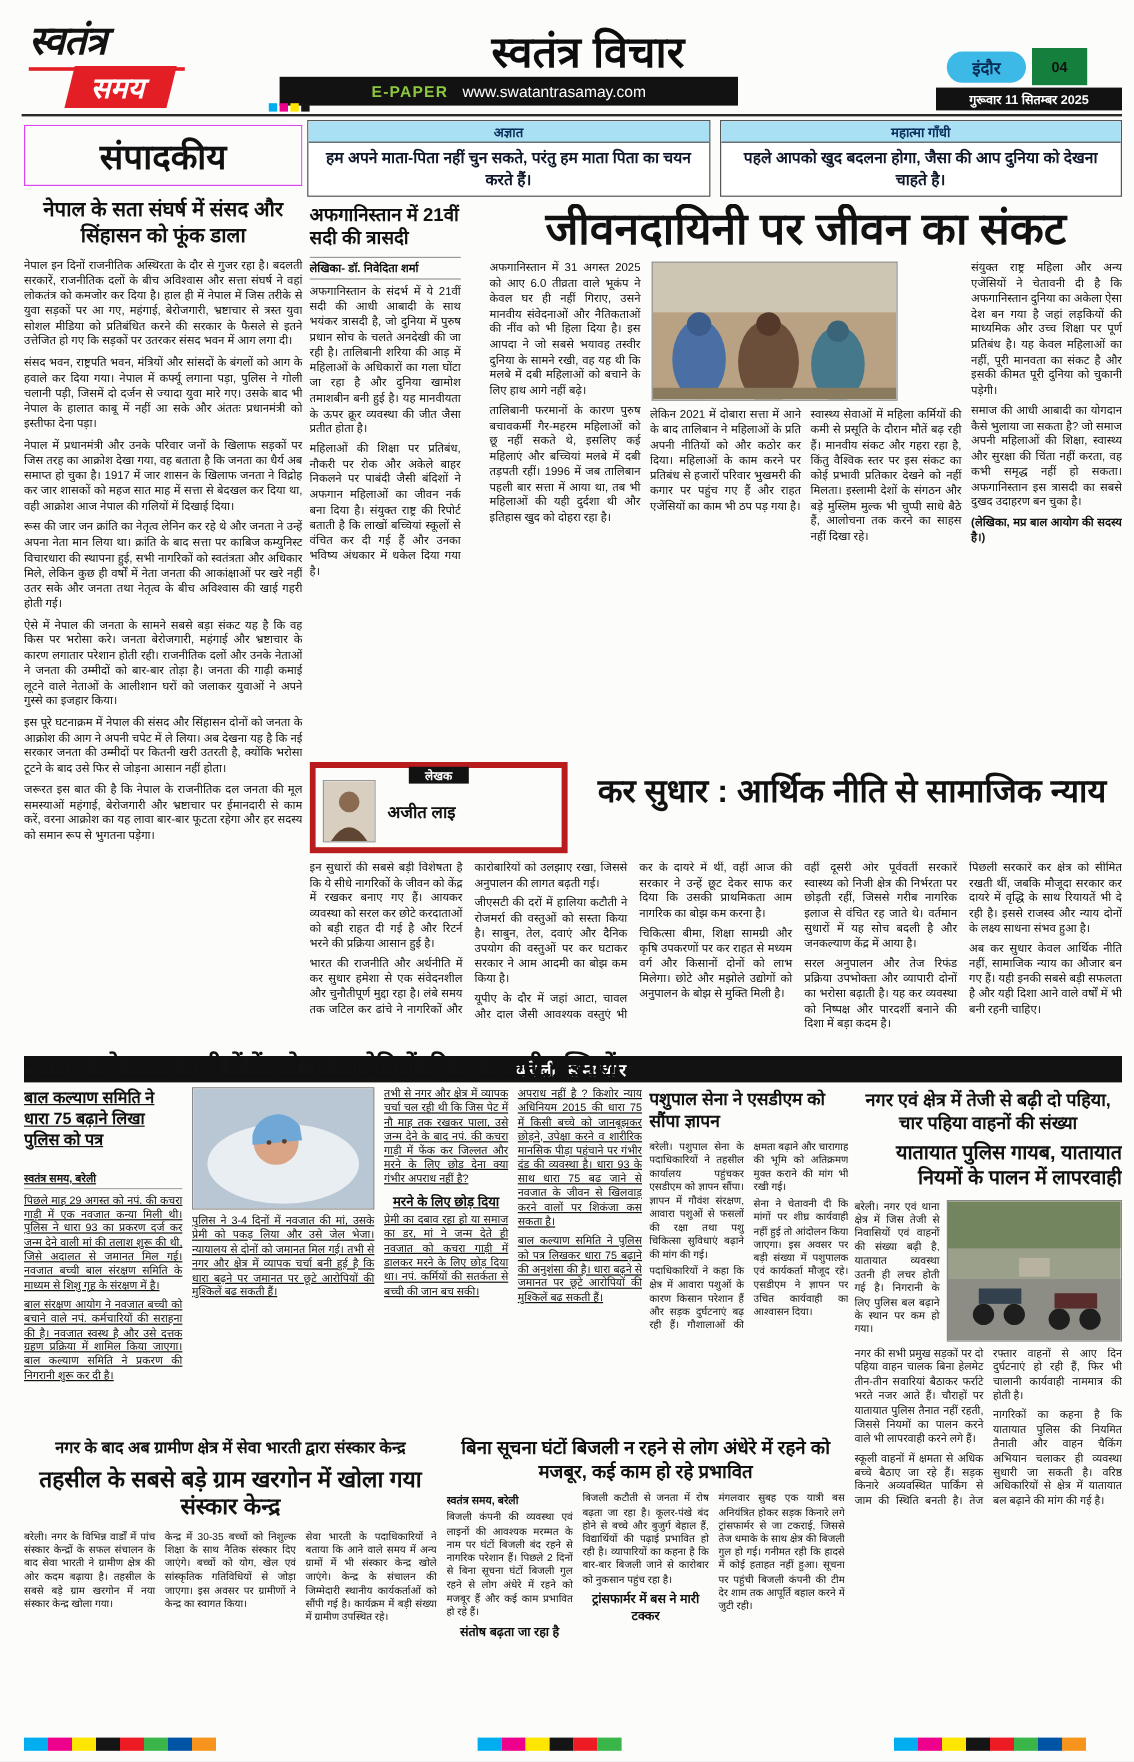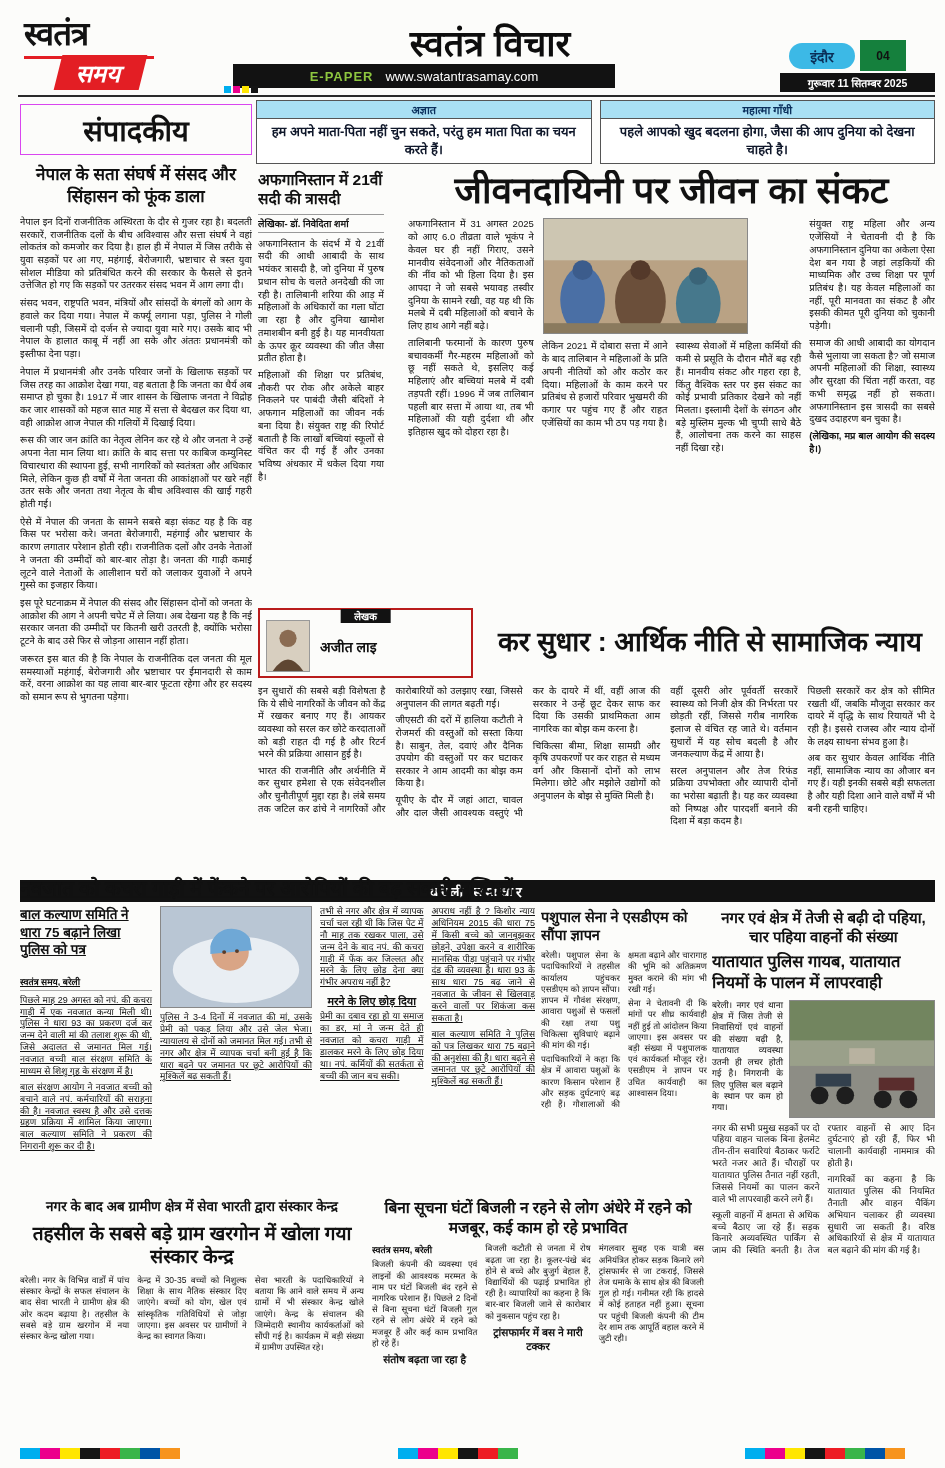--- a/index.html
+++ b/index.html
@@ -2,21 +2,21 @@
 <html><head>
 <meta charset="utf-8">
 <style>
   *{margin:0;padding:0;box-sizing:border-box;}
   html,body{background:#e9e9e9;}
   body{font-family:"Liberation Sans","DejaVu Sans",sans-serif;color:#111;}
   .page{position:relative;width:945px;height:1468px;margin:0 auto;background:#fcfcfa;overflow:hidden;}
 
   
   .logo{position:absolute;left:24px;top:10px;width:150px;height:80px;}
-  .logo-top{font-size:33px;font-weight:900;color:#121212;letter-spacing:-1px;}
+  .logo-top{font-size:33px;font-weight:900;color:#121212;letter-spacing:-1px;font-style:italic;}
   .logo-bottom{display:inline-block;margin-left:34px;margin-top:-4px;background:#e31e24;color:#fff;
     padding:1px 20px;font-size:24px;font-weight:800;transform:skewX(-14deg);}
   .logo-underline{width:130px;height:3px;background:#e31e24;margin-top:1px;}
   .mast-title{position:absolute;left:320px;top:18px;width:340px;text-align:center;
     font-size:36px;font-weight:900;color:#0d0d0d;}
   .epaper-bar{position:absolute;left:233px;top:64px;width:382px;height:24px;background:#121212;
     color:#fff;display:flex;align-items:center;justify-content:center;gap:12px;}
   .epaper-label{color:#8dc63f;font-weight:800;font-size:13px;letter-spacing:1px;}
   .website{font-size:13px;color:#fff;}
   .edition-pill{position:absolute;left:789px;top:43px;width:66px;height:26px;background:#3cb9e6;
@@ -56,21 +56,21 @@
   .ma-headline{font-size:37px;font-weight:900;text-align:center;line-height:1.12;margin-bottom:7px;}
   .ma-cols{position:relative;flex:1;display:flex;gap:8px;}
   .ma-cols .col{flex:1;}
   .col.pad{padding-top:122px;}
   .ma-photo{position:absolute;left:135px;top:0;width:205px;height:116px;border:1px solid #888;overflow:hidden;}
   .ma-footer{font-weight:800;font-size:9.5px;margin-top:3px;}
 
   
   .tax{position:absolute;left:258px;top:608px;width:677px;height:266px;overflow:hidden;}
   .tax-head{display:flex;gap:12px;margin-bottom:7px;}
-  .author-box{width:215px;flex:none;border:2px solid #b91c1c;position:relative;padding:10px 6px 4px;display:flex;gap:10px;align-items:center;}
+  .author-box{width:215px;flex:none;border:5px solid #b91c1c;position:relative;padding:10px 6px 4px;display:flex;gap:10px;align-items:center;margin-top:27px;}
   .author-tab{position:absolute;top:-1px;left:50%;transform:translateX(-50%);background:#121212;color:#fff;
     font-size:10px;font-weight:700;padding:0 14px;}
   .author-photo{width:44px;height:52px;border:1px solid #999;flex:none;overflow:hidden;}
   .author-name{font-weight:800;font-size:14px;}
   .tax-headline{flex:1;font-size:27px;font-weight:900;text-align:center;align-self:center;line-height:1.15;}
   .tax-body{column-count:5;column-gap:10px;height:192px;overflow:hidden;}
   .tax-body p{font-size:9.5px;line-height:1.33;text-align:justify;margin-bottom:4px;}
 
   
   .band{position:absolute;left:20px;top:880px;width:915px;height:22px;background:#121212;color:#fff;
@@ -91,21 +91,21 @@
 
   
   .pashu{position:absolute;left:541px;top:908px;width:166px;height:286px;overflow:hidden;}
   .pashu-headline{font-size:14.5px;font-weight:900;text-align:left;line-height:1.25;margin-bottom:6px;}
   .pashu-body{column-count:2;column-gap:8px;height:234px;overflow:hidden;}
   .pashu-body p{font-size:8.5px;line-height:1.32;text-align:justify;margin-bottom:3px;}
 
   
   .traffic{position:absolute;left:712px;top:908px;width:223px;height:534px;overflow:hidden;}
   .tr-head1{font-size:15px;font-weight:900;text-align:center;line-height:1.28;margin-bottom:5px;}
-  .tr-head2{font-size:16.5px;font-weight:900;text-align:left;line-height:1.28;margin:4px 0 6px;}
+  .tr-head2{font-size:16.5px;font-weight:900;text-align:right;line-height:1.28;margin:4px 0 6px;}
   .tr-row{display:flex;gap:6px;margin-bottom:5px;}
   .tr-side{flex:1;font-size:8.8px;line-height:1.3;text-align:justify;}
   .tr-photo{width:146px;height:118px;flex:none;border:1px solid #888;overflow:hidden;}
   .tr-body{column-count:2;column-gap:8px;height:268px;overflow:hidden;}
   .tr-body p{font-size:9px;line-height:1.32;text-align:justify;margin-bottom:4px;}
 
   
   .sanskar{position:absolute;left:20px;top:1198px;width:344px;height:244px;overflow:hidden;}
   .sk-kicker{font-size:13.5px;font-weight:800;text-align:center;line-height:1.3;}
   .sk-headline{font-size:19px;font-weight:900;text-align:center;line-height:1.25;margin:6px 0;}

